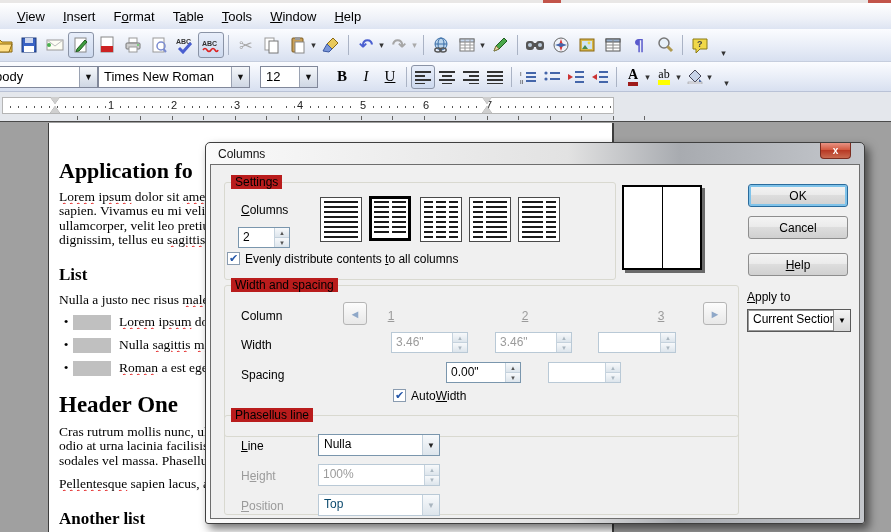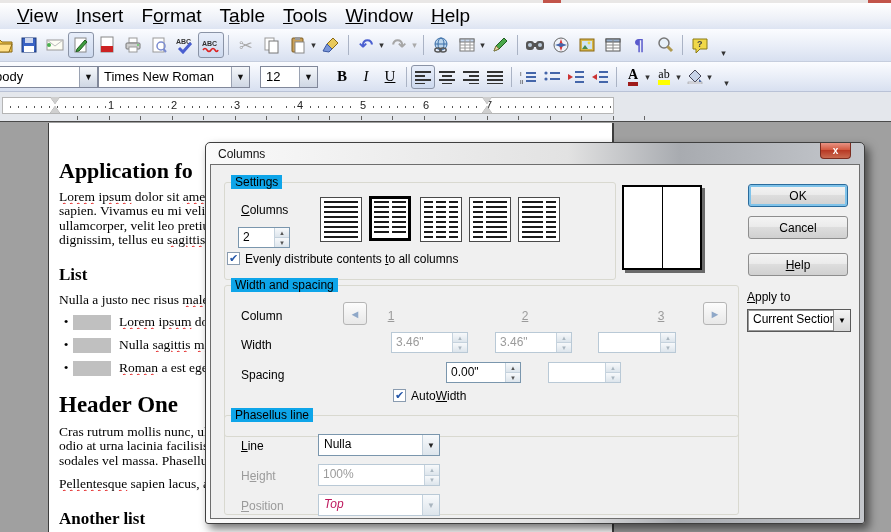--- a/index.html
+++ b/index.html
@@ -6,21 +6,21 @@
   html,body { width:891px; height:532px; overflow:hidden; }
   body { font-family:"Liberation Sans", sans-serif; font-size:12px; background:#a0a0a0; position:relative; }
 
   
   .top-strip { position:absolute; top:0; left:0; width:891px; height:3px; background:#e9e7e6; }
   .red-frag { position:absolute; top:0; height:3px; background:#c2544a; }
 
   
   .menubar { position:absolute; top:3px; left:0; width:891px; height:26px;
     background:linear-gradient(#ffffff, #eef1f8 60%, #dde4f2); display:flex; align-items:center; padding-left:8px; }
-  .menu-item { padding:3px 9px; font-size:19px; color:#000; cursor:default; }
+  .menu-item { padding:3px 9px; font-size:13px; color:#000; cursor:default; }
   .menu-item u { text-decoration:underline; }
 
   
   .toolbar { position:absolute; left:0; width:891px; background:linear-gradient(#fbfcff,#e3e9f5 70%,#d8e0f0);
     display:flex; align-items:center; }
   .tb1 { top:29px; height:33px; border-bottom:1px solid #c6cede; padding-left:0; }
   .tb2 { top:62px; height:30px; border-bottom:1px solid #b9c2d6; padding-left:0; }
   .tbtn { width:26px; height:26px; display:flex; align-items:center; justify-content:center; flex:0 0 auto; position:relative; }
   .tbtn.toggled { border:1px solid #8a93a6; border-radius:3px; background:linear-gradient(#e8eefa,#cdd9ee); }
   .tsep { width:1px; height:20px; background:#aab3c5; margin:0 4px; flex:0 0 auto; }
@@ -68,39 +68,39 @@
     background:linear-gradient(90deg,#fafafa,#e2e2e2 55%,#a8abb0 72%,#c4c7cc);
     border:1px solid #3f3f3f; border-radius:5px 5px 3px 3px; box-shadow:4px 5px 10px rgba(0,0,0,.55); }
   .dlg-title { position:absolute; top:0; left:0; right:0; height:21px; display:flex; align-items:center; padding-left:12px;
     font-size:12px; color:#111; }
   .dlg-close { position:absolute; top:0; right:13px; width:31px; height:16px; border:1px solid #7c2c20; border-top:none;
     border-radius:0 0 4px 4px; background:linear-gradient(#e89384,#d35a41 45%,#b83a25 50%,#c96a50);
     color:#fff; font-size:10px; font-weight:bold; display:flex; align-items:center; justify-content:center; }
   .dlg-client { position:absolute; left:4px; right:4px; top:21px; bottom:4px; background:#f0f0f0; border:1px solid #6e6e6e; }
 
   .grp { position:absolute; border:1px solid #d9d9d0; border-radius:3px; }
-  .grp-label { position:absolute; top:-8px; left:6px; background:#0ea5e9; padding:0 4px; font-size:12px; color:#000; }
+  .grp-label { position:absolute; top:-8px; left:6px; background:#b91c1c; padding:0 4px; font-size:12px; color:#000; }
   .lbl { position:absolute; font-size:12px; color:#000; white-space:nowrap; }
   .lbl.dis { color:#9b9b9b; }
   .lbl u, .grp-label u, .chk-label u { text-decoration:underline; }
 
   .spin { position:absolute; background:#fff; border:1px solid #7a96ad; display:flex; }
   .spin.dis { border-color:#b9c9d6; }
   .spin .sval { flex:1; padding:2px 4px; font-size:12px; color:#000; }
   .spin.dis .sval { color:#9b9b9b; }
   .spin .sbtns { width:15px; border-left:1px solid #c5d2dd; display:flex; flex-direction:column; }
   .spin .sbtns div { flex:1; display:flex; align-items:center; justify-content:center; font-size:6px; color:#555;
     background:linear-gradient(#f7f9fb,#dde5ec); }
   .spin.dis .sbtns div { color:#aab6c0; }
   .spin .sbtns div:first-child { border-bottom:1px solid #c5d2dd; }
 
   .dcombo { position:absolute; background:#fff; border:1px solid #7a96ad; display:flex; }
   .dcombo.dis { border-color:#b9c9d6; }
   .dcombo .dval { flex:1; padding:2px 5px; font-size:12px; white-space:nowrap; overflow:hidden; }
-  .dcombo.dis .dval { color:#be185d;font-style:italic; }
+  .dcombo.dis .dval { color:#0c4a6e; }
   .dcombo .dbtn { width:17px; border-left:1px solid #c5d2dd; background:linear-gradient(#f7f9fb,#dde5ec);
     display:flex; align-items:center; justify-content:center; font-size:8px; color:#222; }
   .dcombo.dis .dbtn { color:#aab6c0; }
   .dcombo.classic { border:1px solid #5a5a5a; box-shadow:0 0 0 1px #9a9a9a inset; }
   .dcombo.classic .dbtn { background:linear-gradient(#f4f4f4,#d8d8d8); border-left:1px solid #8a8a8a; color:#000; }
 
   .chk { position:absolute; display:flex; align-items:flex-start; }
   .chk .box { width:13px; height:13px; background:#fff; border:1px solid #8a9cb0; margin-right:5px; flex:0 0 auto;
     display:flex; align-items:center; justify-content:center; font-size:11px; color:#2456a8; line-height:1; }
   .chk-label { font-size:12px; color:#000; }

